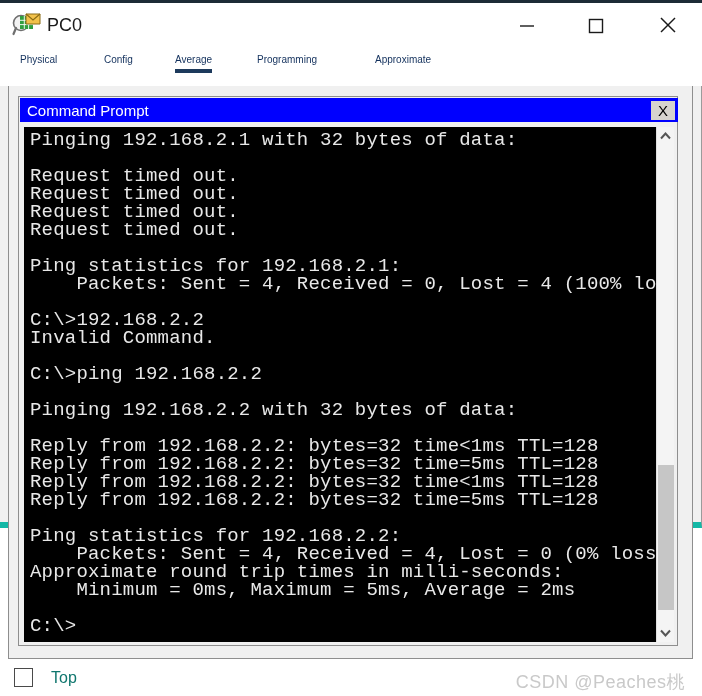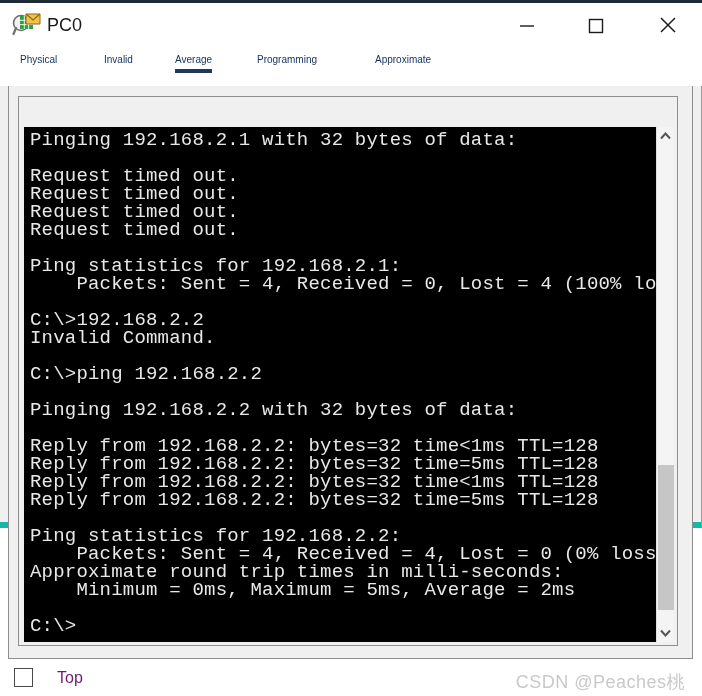--- a/index.html
+++ b/index.html
@@ -229,24 +229,24 @@
     width: 19px;
     height: 19px;
     background: #ffffff;
     border: 1px solid #4a4a4a;
     box-sizing: border-box;
     cursor: default;
     padding: 0;
   }
   #top-label {
     position: absolute;
-    left: 48px;
+    left: 42px;
     top: 6px;
     font-size: 16px;
-    color: #701a75;
+    color: #0f766e;
     line-height: 21px;
   }
   #watermark {
     position: absolute;
     right: 8px;
     top: 9px;
     font-size: 18px;
     color: #c9c9c9;
     letter-spacing: 0.5px;
     white-space: nowrap;
@@ -292,30 +292,34 @@
     <button class="win-btn" id="btn-close">
       <svg width="46" height="40" viewBox="0 0 46 40">
         <line x1="16" y1="12" x2="30" y2="26" stroke="#1a1a1a" stroke-width="1.5"></line>
         <line x1="30" y1="12" x2="16" y2="26" stroke="#1a1a1a" stroke-width="1.5"></line>
       </svg>
     </button>
   </div>
 
   <div id="tab-strip">
     <div class="tab" id="tab-physical">Physical</div>
-    <div class="tab" id="tab-config">Invalid</div>
+    <div class="tab" id="tab-config">Config</div>
     <div class="tab active" id="tab-desktop">Average</div>
     <div class="tab" id="tab-programming">Programming</div>
     <div class="tab" id="tab-attributes">Approximate</div>
   </div>
 
   <div id="content-panel"></div>
 
   <div id="cmd-window">
 
+    <div id="cmd-titlebar">
+      <div id="cmd-title-text">Command Prompt</div>
+      <button id="cmd-close-btn">X</button>
+    </div>
 
     <div id="terminal-area">
 
       <div id="terminal">
         <pre id="terminal-text">Pinging 192.168.2.1 with 32 bytes of data:
 
 Request timed out.
 Request timed out.
 Request timed out.
 Request timed out.

